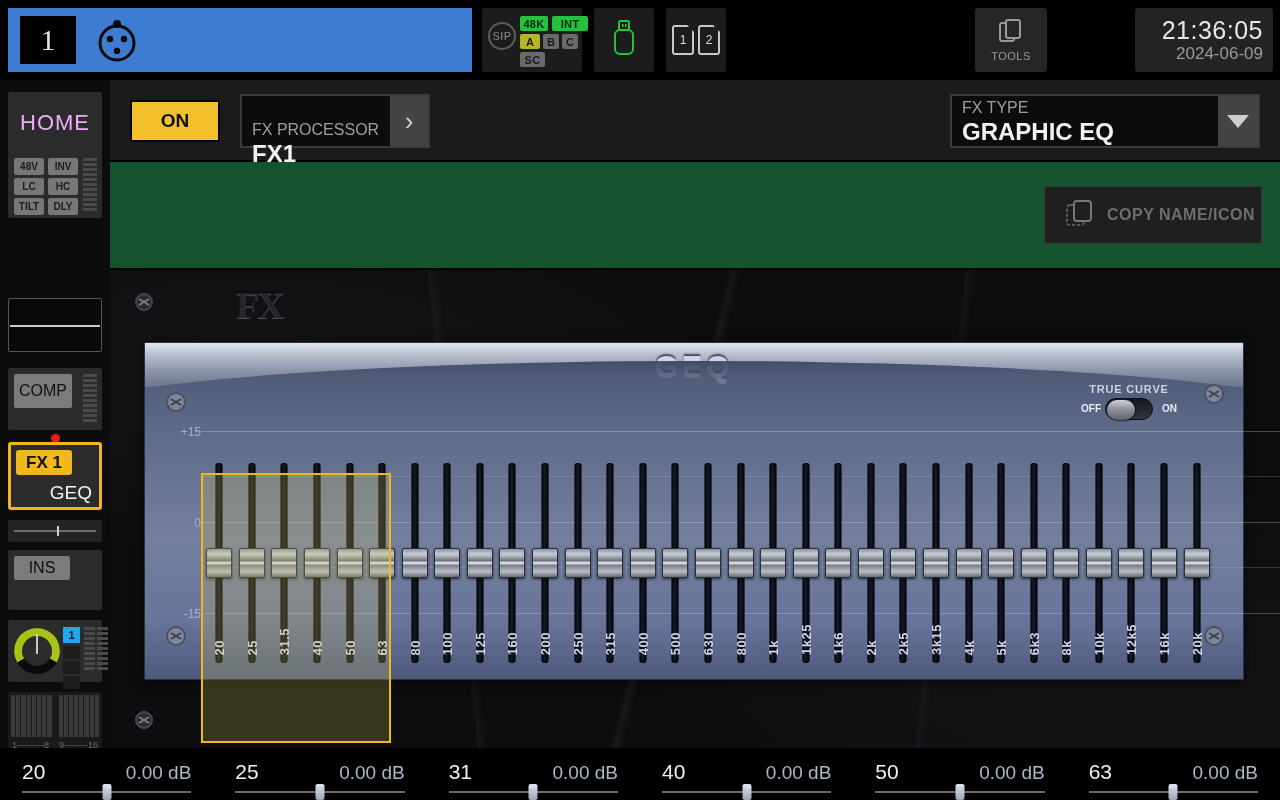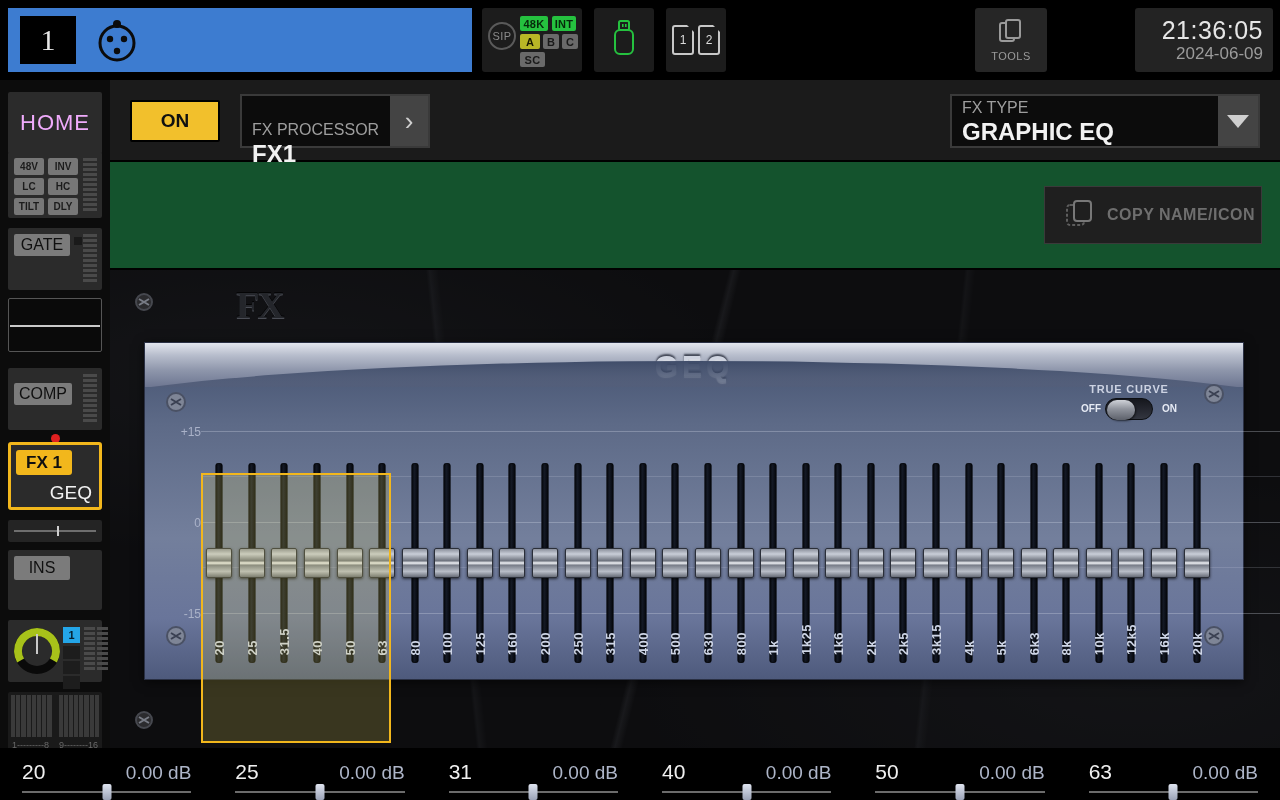--- a/index.html
+++ b/index.html
@@ -33,21 +33,21 @@
   .sip {
     position: absolute; left: 6px; top: 14px; width: 28px; height: 28px; border-radius: 50%;
     border: 2px solid #5a5a5a; color: #8a8a8a; font-size: 11px;
     display: flex; align-items: center; justify-content: center; letter-spacing: .5px;
   }
   .badge {
     position: absolute; font-size: 11px; font-weight: bold; border-radius: 2px;
     display: flex; align-items: center; justify-content: center; letter-spacing: .3px;
   }
   .b-48k { left: 38px; top: 8px; width: 28px; height: 15px; background: #25c13f; color: #062a0b; }
-  .b-int { left: 70px; top: 8px; width: 24px; height: 15px; background: #25c13f; color: #062a0b; }
+  .b-int { left: 70px; top: 8px; width: 36px; height: 15px; background: #25c13f; color: #062a0b; }
   .b-a   { left: 38px; top: 26px; width: 20px; height: 15px; background: #b9b626; color: #1a1a00; }
   .b-b   { left: 61px; top: 26px; width: 16px; height: 15px; background: #6a6a6a; color: #1a1a1a; }
   .b-c   { left: 80px; top: 26px; width: 16px; height: 15px; background: #6a6a6a; color: #1a1a1a; }
   .b-sc  { left: 38px; top: 44px; width: 25px; height: 15px; background: #6a6a6a; color: #1a1a1a; }
 
   .usb-panel {
     position: absolute; left: 594px; top: 8px; width: 60px; height: 64px;
     background: #1c1c1c; border-radius: 3px; display: flex; align-items: center; justify-content: center;
   }
   .card-panel {
@@ -100,22 +100,22 @@
   }
   .gate-led { position: absolute; left: 66px; top: 9px; width: 8px; height: 8px; background: #1a1a1a; }
   .gate-meter { position: absolute; right: 5px; top: 6px; width: 14px; height: 50px; }
   .gate-meter i { display: block; height: 3px; margin-bottom: 2px; background: #4a4a4a; }
 
   .eq-box { top: 218px; height: 54px; background: #0a0a0a; border: 1px solid #555; }
   .eq-line { position: absolute; left: 1px; right: 1px; top: 26px; height: 2px; background: #c9c9c9; }
 
   .comp-box { top: 288px; height: 62px; }
   .comp-lbl {
-    position: absolute; left: 6px; top: 6px; width: 58px; height: 22px; background: #7b7b7b;
-    color: #101010; font-size: 16px; display: flex; align-items: center; justify-content: center; border-radius: 2px; margin-top: 9px;
+    position: absolute; left: 6px; top: 6px; width: 58px; height: 34px; background: #7b7b7b;
+    color: #101010; font-size: 16px; display: flex; align-items: center; justify-content: center; border-radius: 2px;
   }
 
   .fx-box {
     top: 362px; height: 68px; background: #2b2b2b;
     border: 3px solid #f2b71c; border-radius: 3px;
   }
   .fx-dot { position: absolute; left: 51px; top: 354px; width: 9px; height: 9px; border-radius: 50%; background: #e02020; }
   .fx-lbl {
     position: absolute; left: 5px; top: 5px; width: 56px; height: 25px; background: #f2b71c;
     color: #101010; font-size: 17px; font-weight: bold; display: flex; align-items: center; justify-content: center; border-radius: 3px;
@@ -366,36 +366,20 @@
           <i></i>
           <i></i>
           <i></i>
           <i></i>
           <i></i>
           <i></i>
           <i></i>
       </div>
     </div>
 
-    <div class="sb-box gate-box">
-      <div class="gate-lbl">GATE</div>
-      <div class="gate-led"></div>
-      <div class="gate-meter">
-        <i></i>
-          <i></i>
-          <i></i>
-          <i></i>
-          <i></i>
-          <i></i>
-          <i></i>
-          <i></i>
-          <i></i>
-          <i></i>
-      </div>
-    </div>
 
     <div class="sb-box eq-box">
       <div class="eq-line"></div>
     </div>
 
     <div class="sb-box comp-box">
       <div class="comp-lbl">COMP</div>
       <div class="gate-meter">
         <i></i>
           <i></i>

